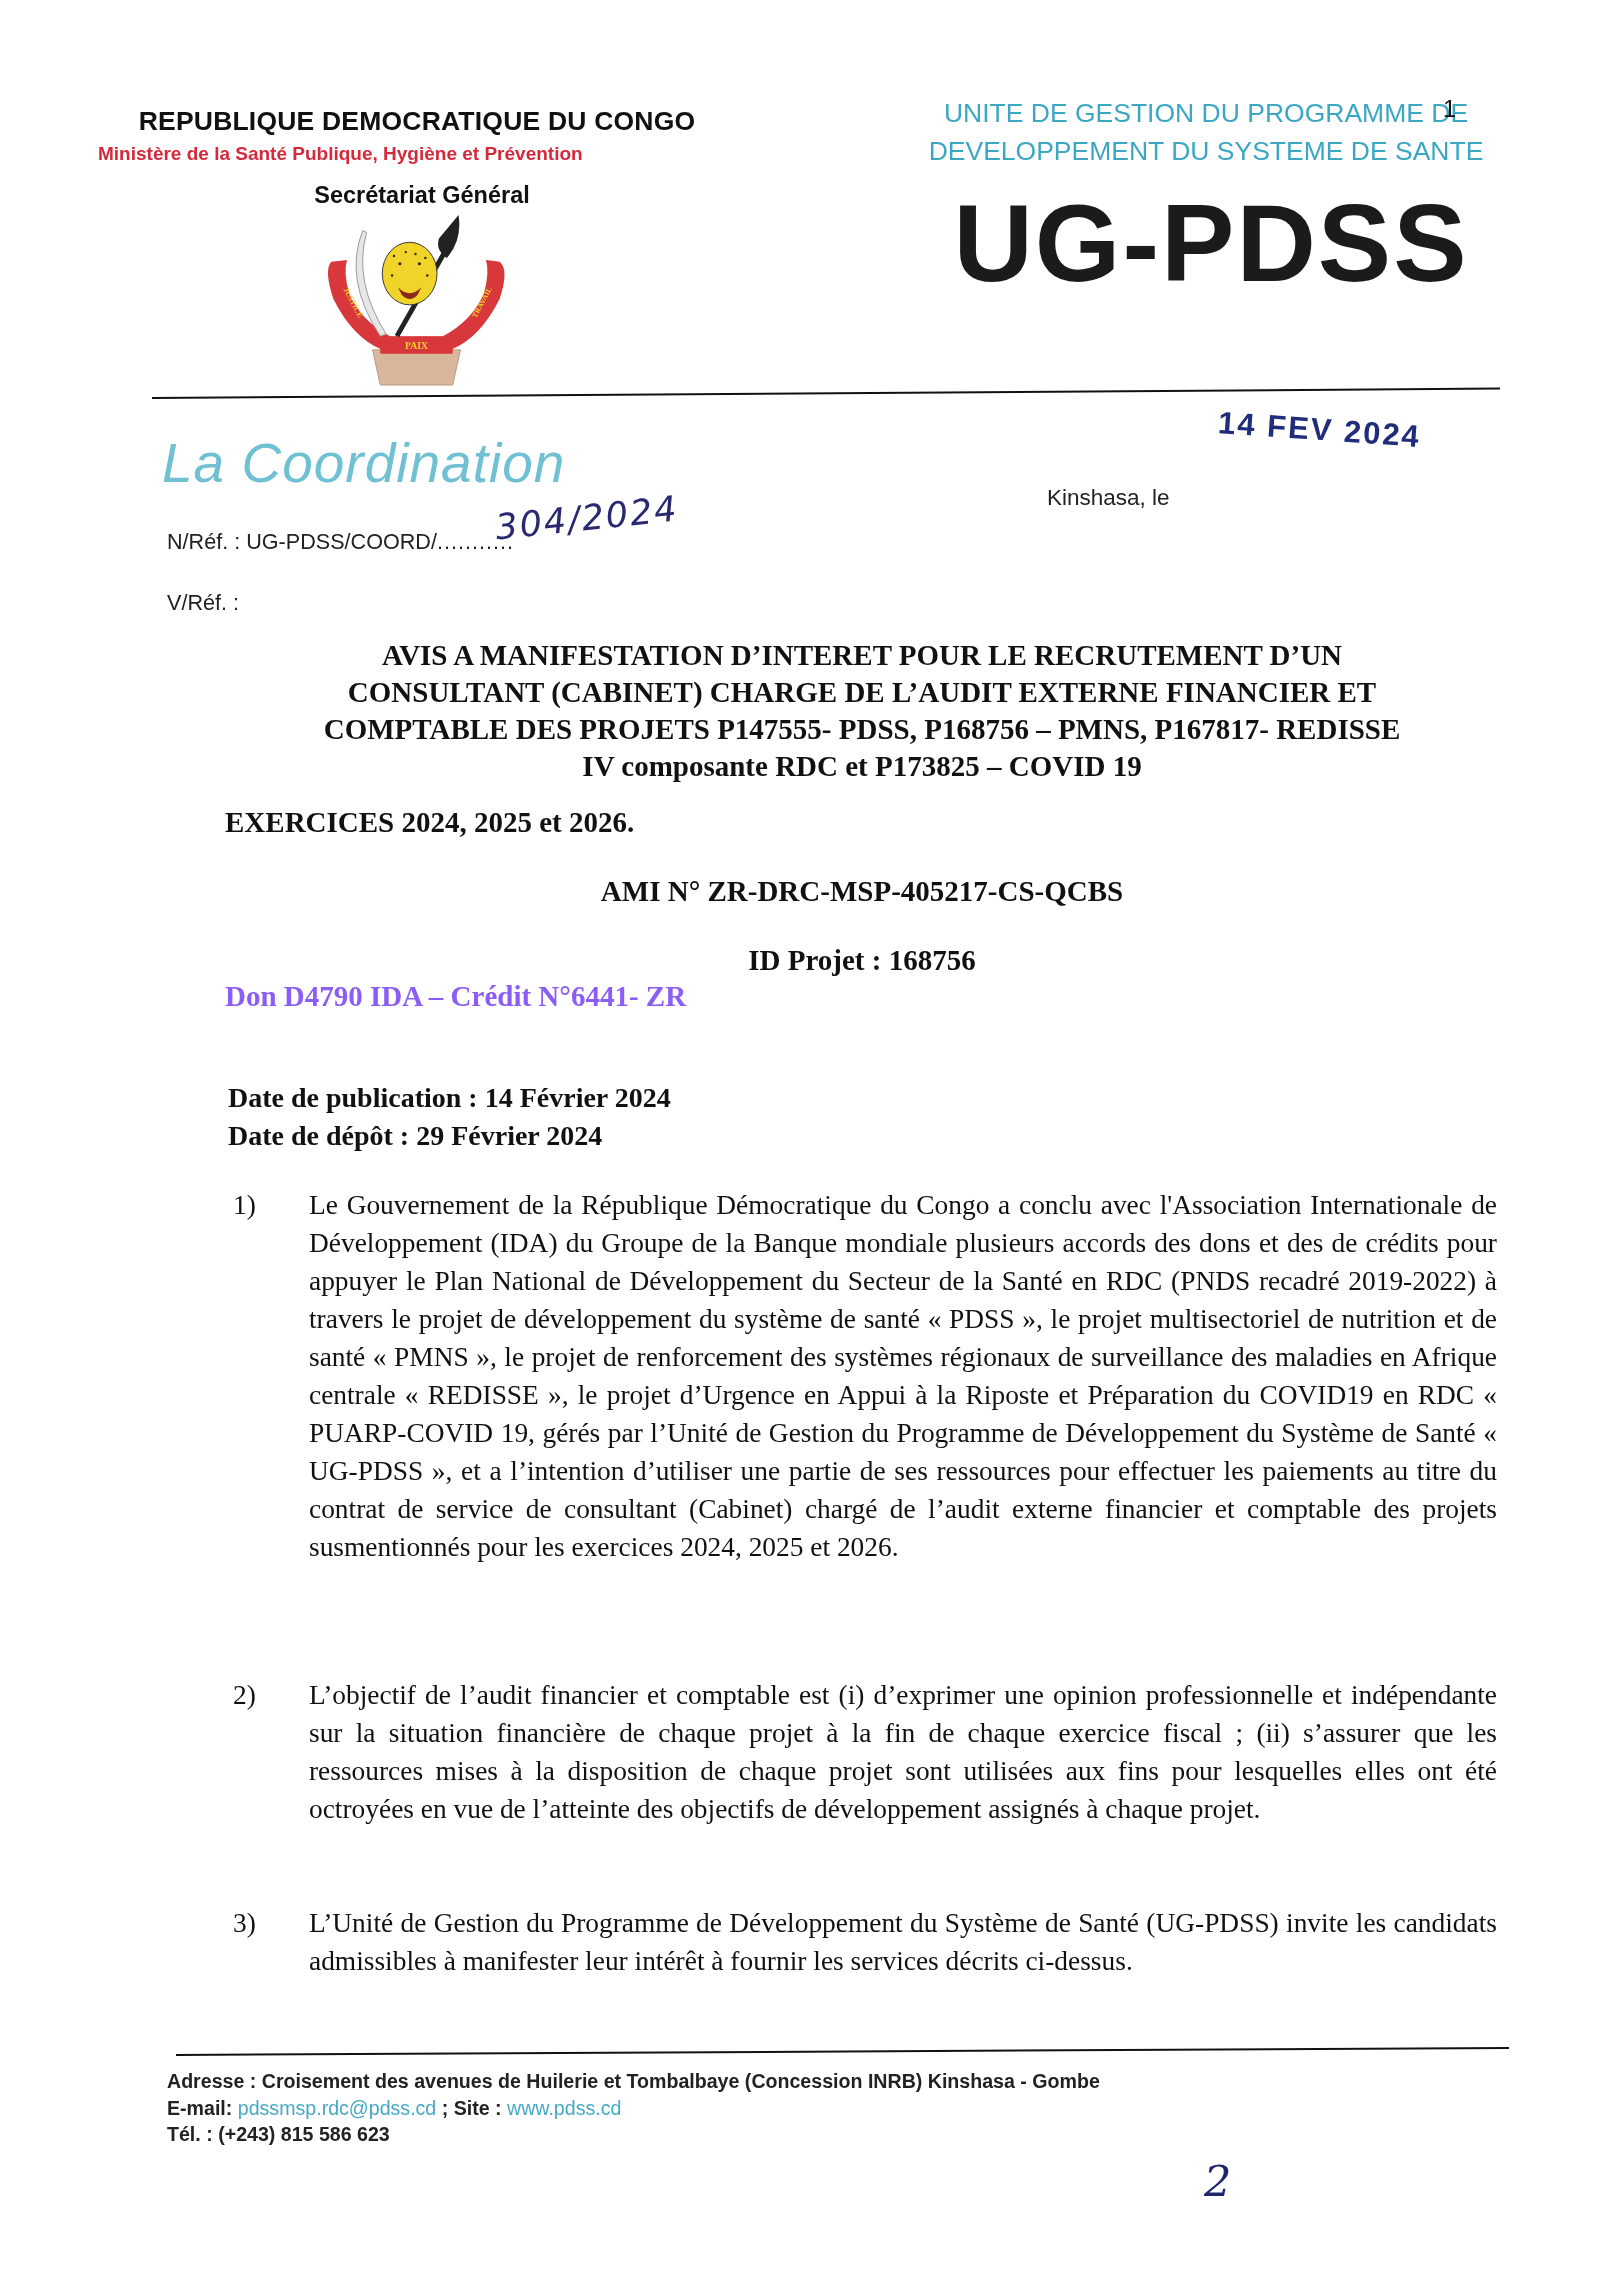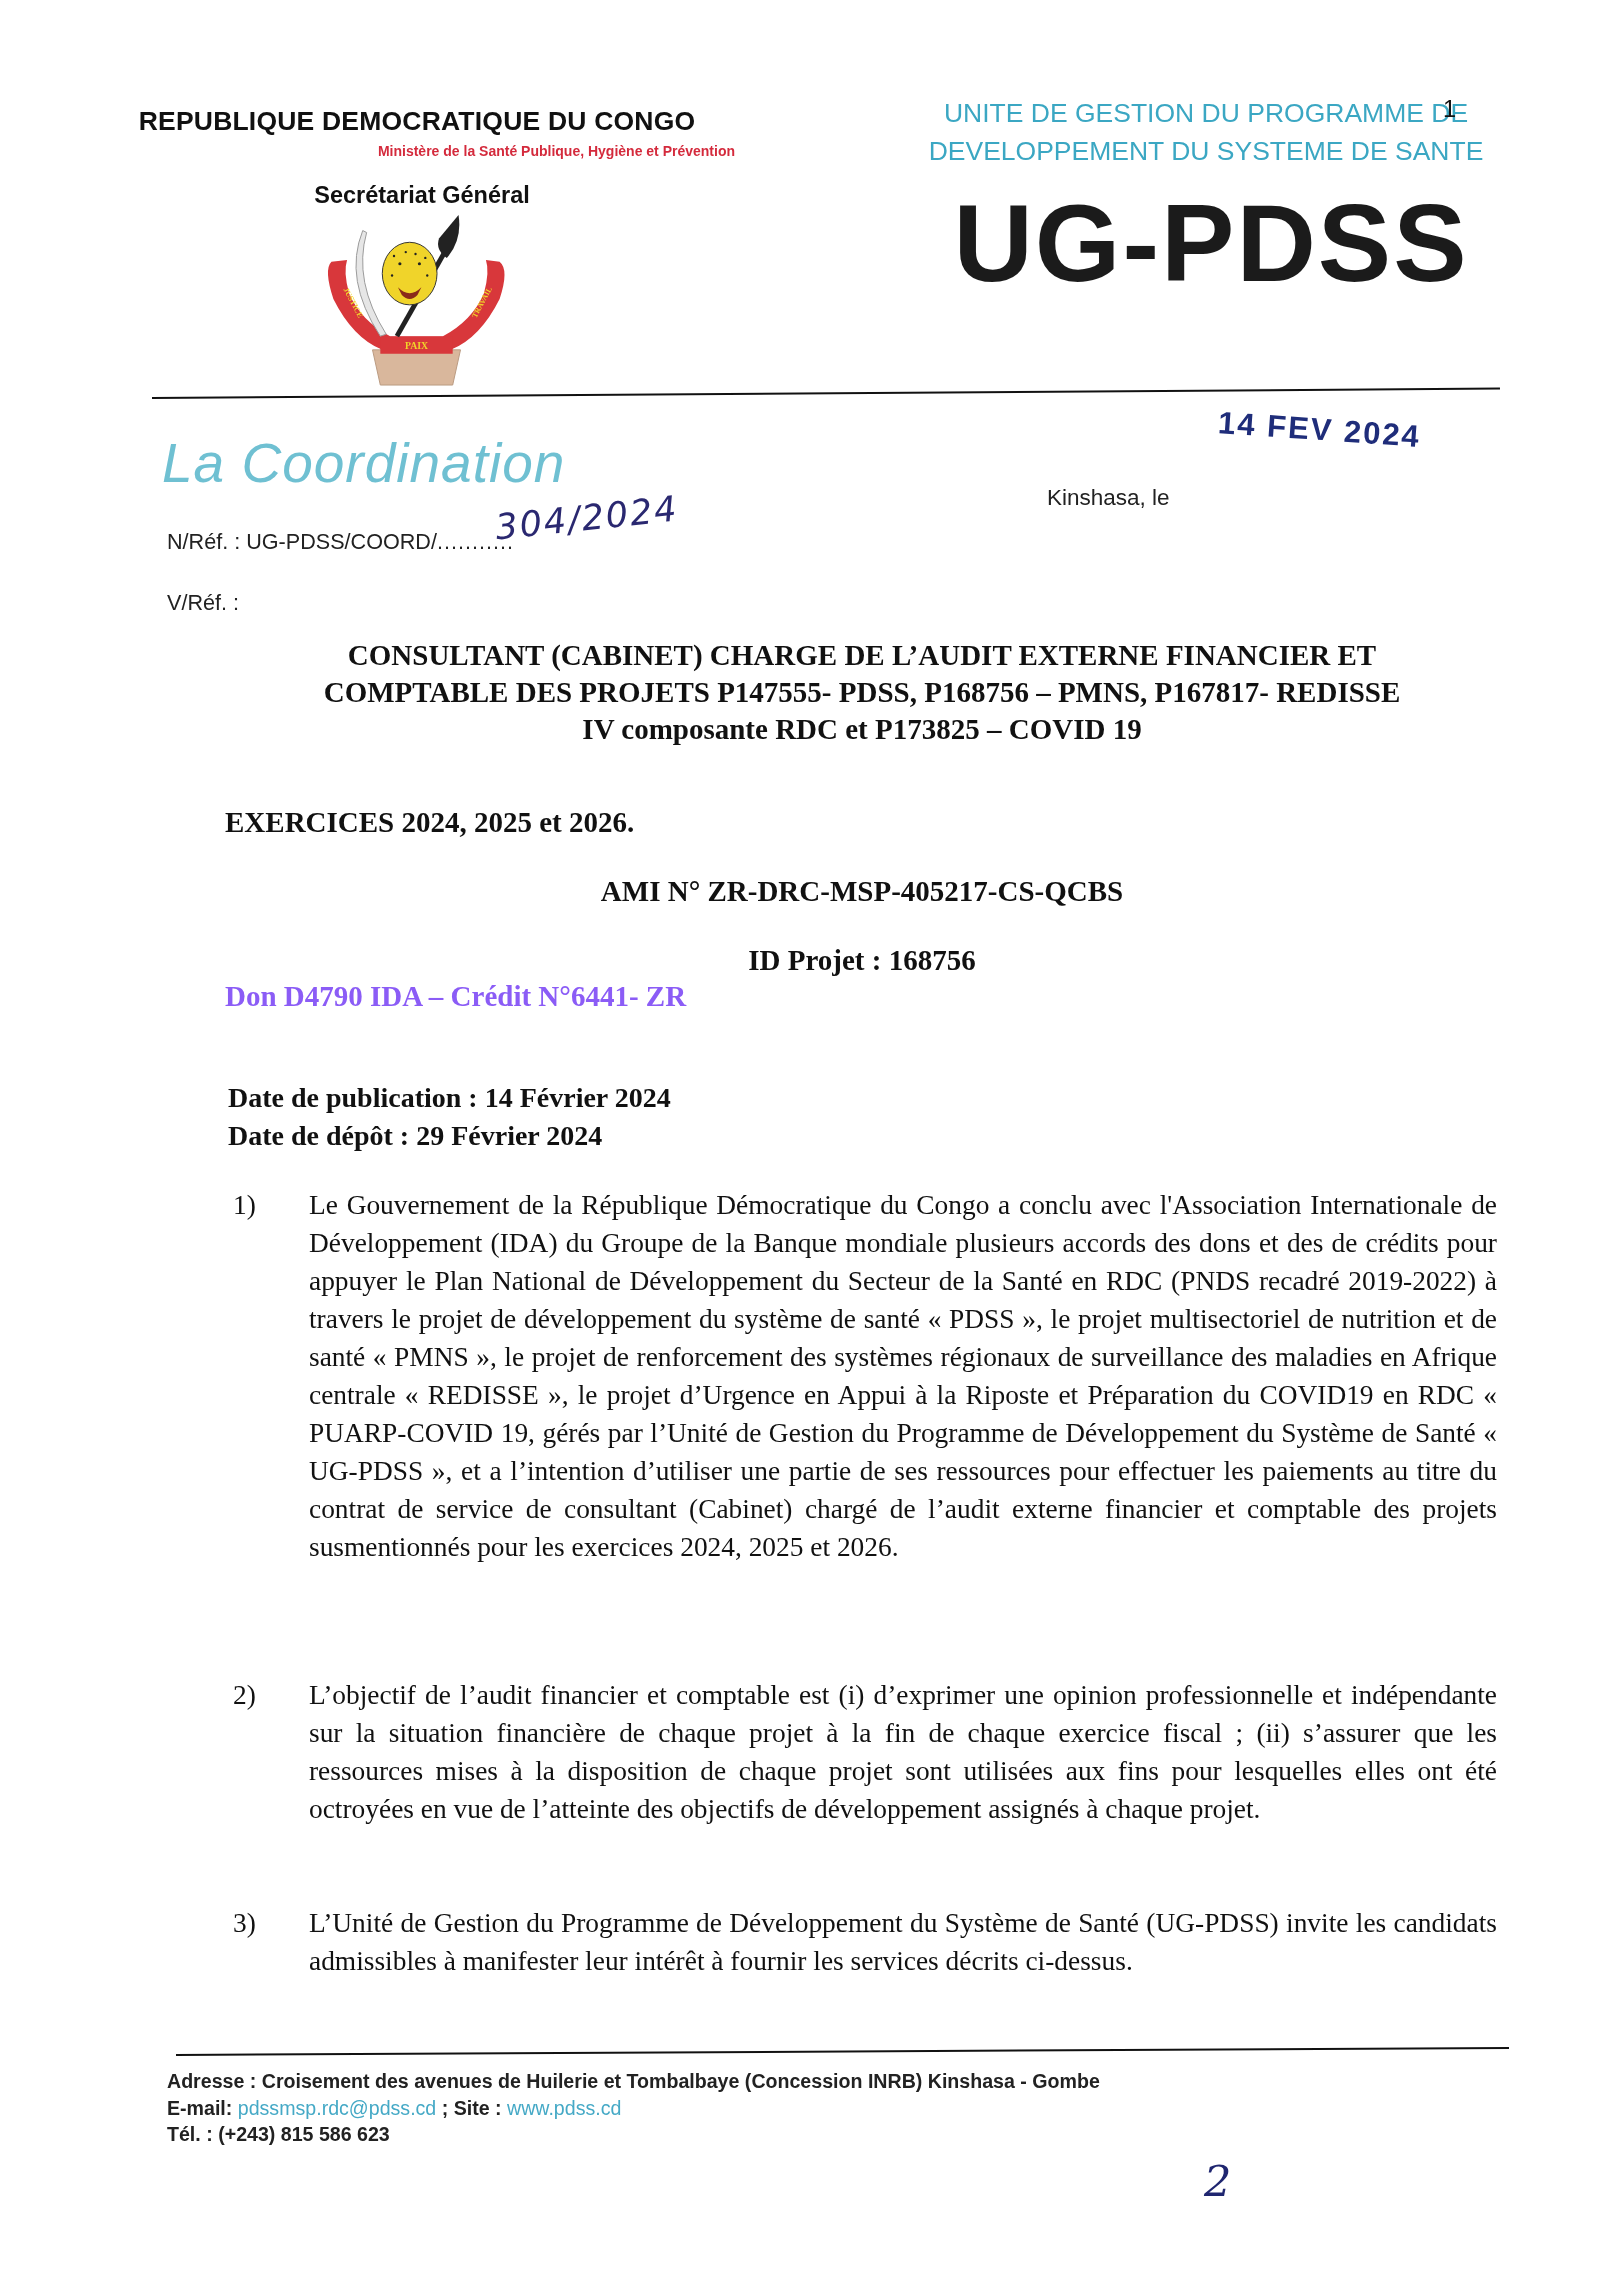--- a/index.html
+++ b/index.html
@@ -3,21 +3,21 @@
 <meta charset="utf-8">
 <style>
   * { box-sizing: border-box; margin: 0; padding: 0; }
   html, body { width: 1621px; height: 2293px; background: #ffffff; overflow: hidden; }
   body { position: relative; font-family: "Liberation Serif", serif; color: #111; }
 
   .abs { position: absolute; }
 
   
   .hdr-country { left: 118px; top: 106px; width: 598px; text-align: center; font-family: "Liberation Sans", sans-serif; font-weight: bold; font-size: 26.5px; color: #111; letter-spacing: 0.2px; }
-  .hdr-ministry { left: 98px; top: 143px; width: 637px; text-align: right; font-family: "Liberation Sans", sans-serif; font-weight: bold; font-size: 14px; color: #d42a3c; }
+  .hdr-ministry { left: 98px; top: 143px; width: 637px; text-align: left; font-family: "Liberation Sans", sans-serif; font-weight: bold; font-size: 19px; color: #d42a3c; }
   .hdr-sg { left: 265px; top: 182px; width: 314px; text-align: center; font-family: "Liberation Sans", sans-serif; font-weight: bold; font-size: 23.5px; color: #111; }
   .coat { left: 304px; top: 211px; width: 225px; height: 176px; }
 
   
   .hdr-unit { left: 902px; top: 94px; width: 608px; text-align: center; font-family: "Liberation Sans", sans-serif; font-size: 26.5px; line-height: 38px; color: #3ba7c3; }
   .hdr-unit-mark { position: absolute; left: 1443px; top: 96px; font-family: "Liberation Sans", sans-serif; font-size: 23.5px; color: #111; }
   .hdr-logo { left: 907px; top: 184px; width: 608px; text-align: center; font-family: "Liberation Sans", sans-serif; font-weight: bold; font-size: 110px; line-height: 118px; color: #1b1b1b; letter-spacing: 2px; }
 
   .rule-top { left: 152px; top: 397px; width: 1348px; height: 0; border-top: 2.9px solid #111; transform: rotate(-0.4deg); transform-origin: left; }
 
@@ -107,20 +107,21 @@
 <div class="abs kin-label">Kinshasa, le</div>
 <div class="abs stamp-date">14 FEV 2024</div>
 
 <div class="abs nref">
   <span>N/Réf. : UG-PDSS/COORD/</span><span class="nref-dots">...........</span>
 </div>
 <div class="abs nref-hand">304/2024</div>
 <div class="abs vref">V/Réf. :</div>
 
 <div class="abs title">
+  <div>AVIS A MANIFESTATION D’INTERET POUR LE RECRUTEMENT D’UN</div>
   <div>CONSULTANT (CABINET) CHARGE DE L’AUDIT EXTERNE FINANCIER ET</div>
   <div>COMPTABLE DES PROJETS P147555- PDSS, P168756 – PMNS, P167817- REDISSE</div>
   <div>IV composante RDC et P173825 – COVID 19</div>
 </div>
 <div class="abs exercices">EXERCICES 2024, 2025 et 2026.</div>
 <div class="abs ami">AMI N° ZR-DRC-MSP-405217-CS-QCBS</div>
 <div class="abs idproj">ID Projet : 168756</div>
 <div class="abs don">Don D4790 IDA – Crédit N°6441- ZR</div>
 
 <div class="abs date-pub">Date de publication : 14 Février 2024</div>

